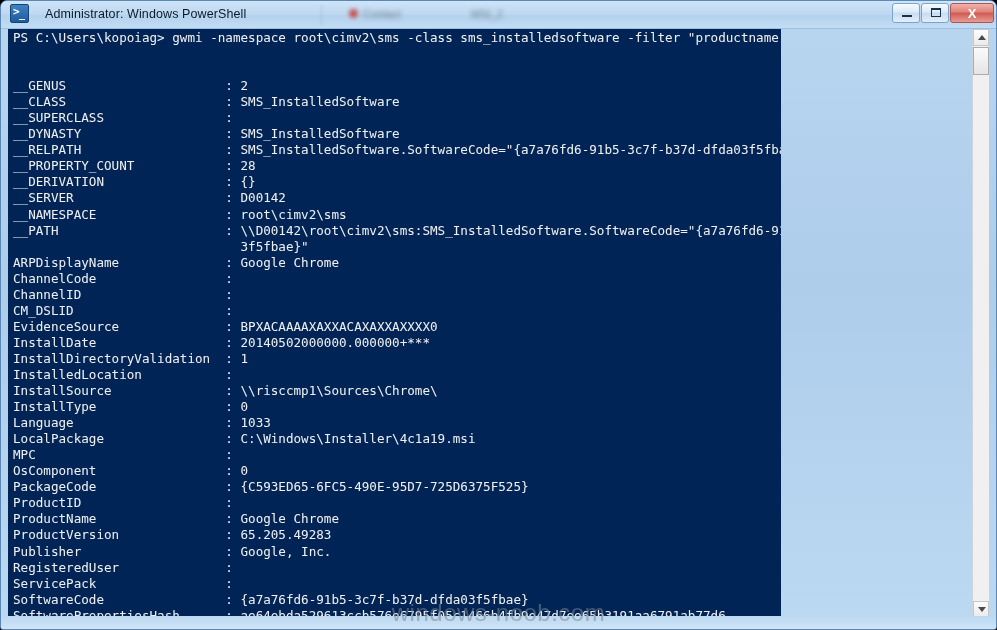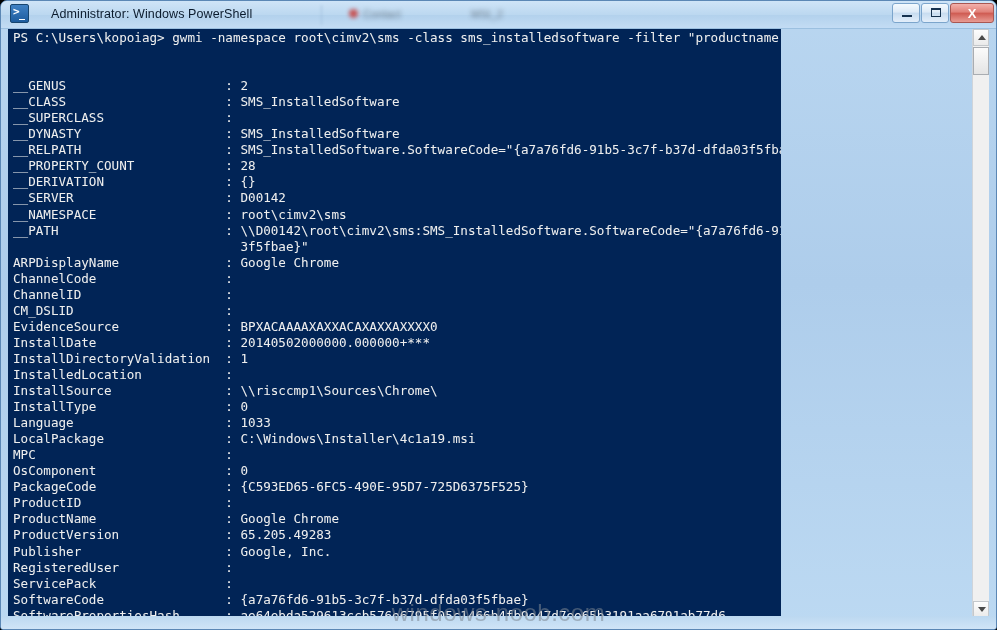--- a/index.html
+++ b/index.html
@@ -36,21 +36,21 @@
     height: 28px;
     box-sizing: border-box;
     background: linear-gradient(to bottom, #cfe4f7 0%, #bcd8f0 50%, #b2d1ec 51%, #c3dcf4 100%);
     border-bottom: 1px solid #9cc0e0;
   }
   #title-left {
     position: absolute;
     left: 9px; top: 3px;
     display: flex;
     align-items: center;
-    gap: 22px;
+    gap: 16px;
   }
   #ps-icon {
     width: 17px; height: 17px;
     background: linear-gradient(to bottom, #3f81c4, #1d5c9e);
     border: 1px solid #17456f;
     border-radius: 2px;
     position: relative;
     flex: 0 0 auto;
   }
   #ps-icon::before {

